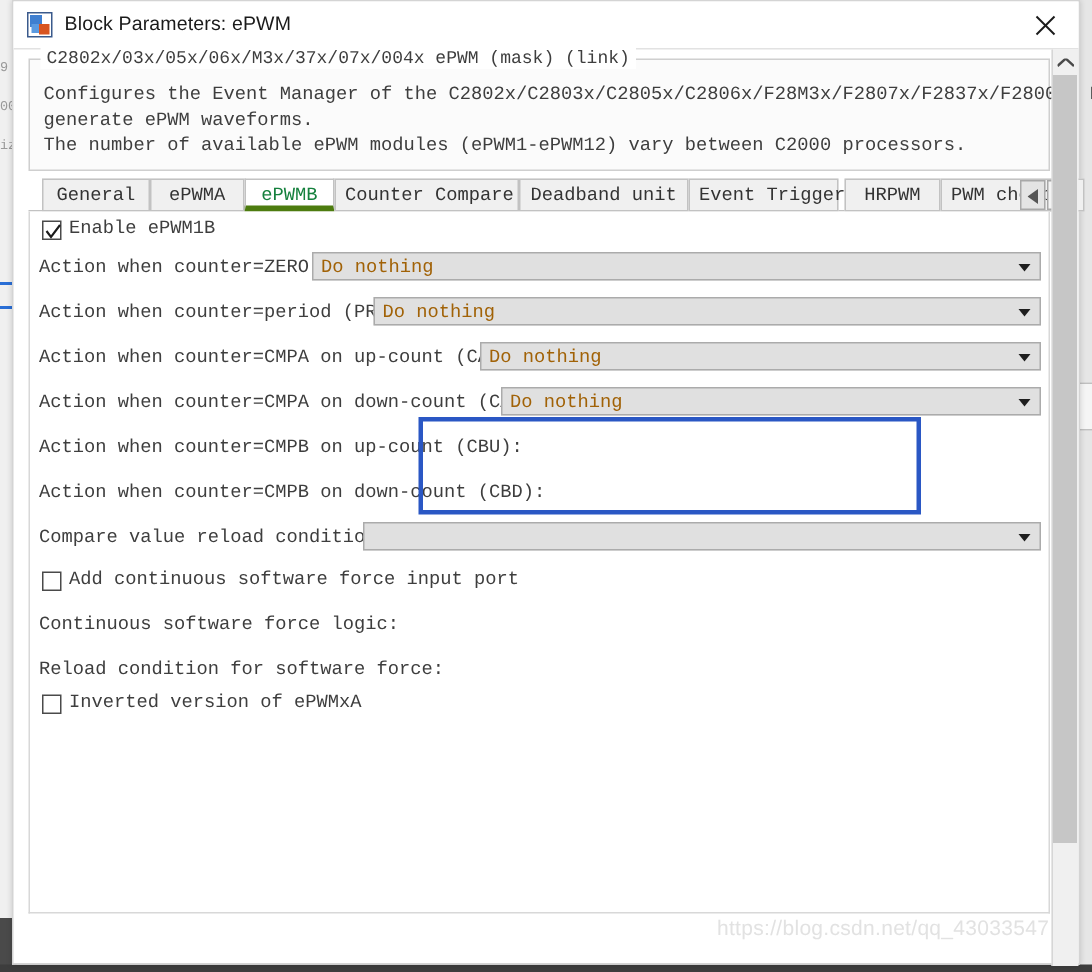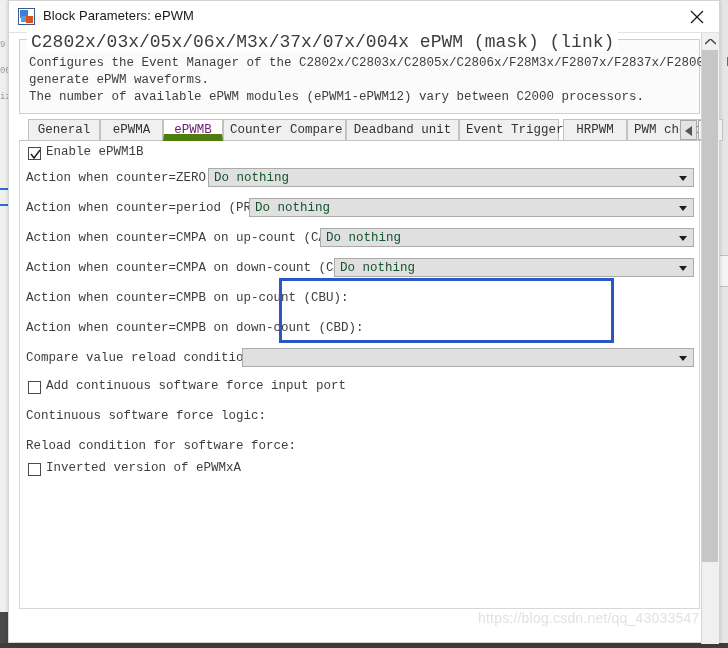--- a/index.html
+++ b/index.html
@@ -141,21 +141,21 @@
     background: #fbfbfb;
     box-sizing: border-box;
   }
   #desc-legend {
     position: absolute;
     left: 18px;
     top: 31px;
     background: #ffffff;
     padding: 0 4px;
     font-family: "Liberation Mono", "DejaVu Sans Mono", monospace;
-    font-size: 18px;
+    font-size: 12px;
     color: #3e3e3e;
     white-space: nowrap;
   }
   #desc-body {
     position: absolute;
     left: 20px;
     top: 54px;
     width: 665px;
     font-family: "Liberation Mono", "DejaVu Sans Mono", monospace;
     font-size: 12.5px;
@@ -186,22 +186,22 @@
     background: #f0f0f0;
     border: 1px solid #c2c2c2;
     border-bottom: 1px solid #c2c2c2;
     box-sizing: border-box;
     white-space: nowrap;
     cursor: default;
     text-align: center;
   }
   .tab.active {
     background: #ffffff;
-    border-bottom: 7px solid #4d7c0f;
-    color: #701a75;
+    border-bottom: 4px solid #4d7c0f;
+    color: #15803d;
     font-family: Liberation Mono, monospace;
   }
   .tab-scroll {
     position: absolute;
     top: 1px;
     width: 17px; height: 20px;
     background: #e4e4e4;
     border: 1px solid #a8a8a8;
     box-sizing: border-box;
     cursor: default;
@@ -236,21 +236,21 @@
     background: #e0e0e0;
     border: 1px solid #ababab;
     box-sizing: border-box;
     cursor: default;
   }
   .combo .combo-text {
     position: absolute;
     left: 5px; top: 1px;
     font-family: "Liberation Mono", "DejaVu Sans Mono", monospace;
     font-size: 12.5px;
-    color: #14532d;
+    color: #a16207;
     line-height: 16px;
     white-space: nowrap;
   }
   .combo .combo-arrow {
     position: absolute;
     right: 6px; top: 7px;
     width: 0; height: 0;
     border-left: 4px solid transparent;
     border-right: 4px solid transparent;
     border-top: 5px solid #1e1e1e;

